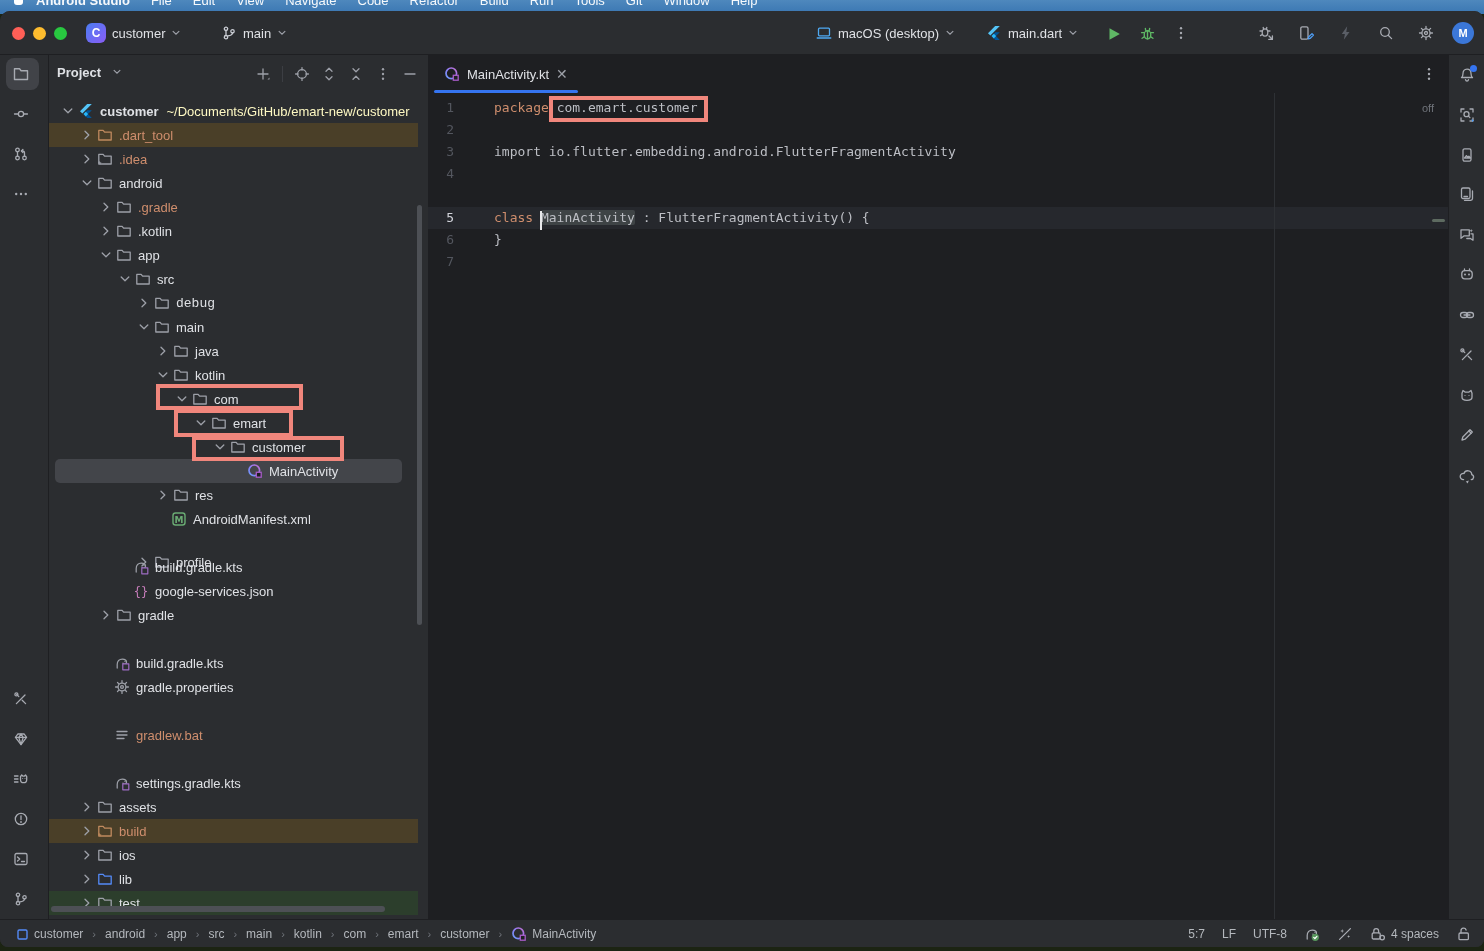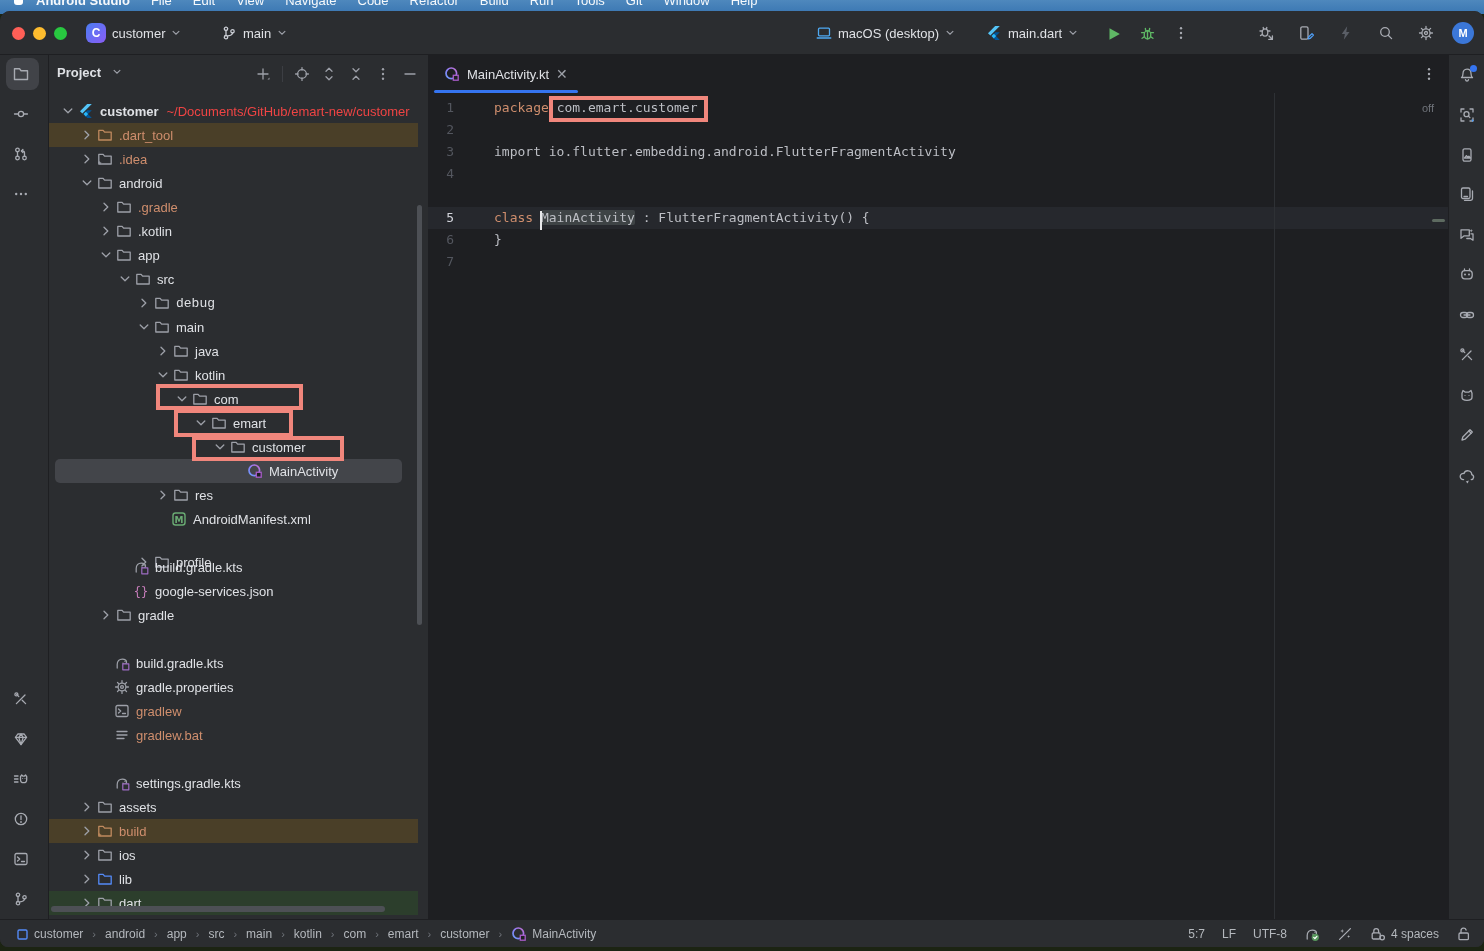--- a/index.html
+++ b/index.html
@@ -39,21 +39,21 @@
   #tree{position:absolute;left:0;top:38px;width:379px;height:826px;}
   .trow{position:absolute;left:0;width:369px;height:24px;font-size:13px;color:#dfe1e5;white-space:nowrap;}
   .trow.bg-brown{background:#4a3f28;}
   .trow.bg-green{background:#2c3e2c;}
   .selbg{position:absolute;left:6px;top:0;width:347px;height:24px;border-radius:5px;background:#43454a;}
   .tchev{position:absolute;top:4px;width:16px;height:16px;color:#9da0a8;}
   .ticon{position:absolute;top:4px;width:16px;height:16px;color:#9da0a8;}
   .tlabel{position:absolute;top:4px;line-height:17px;}
   .tlabel.excluded{color:#cf8e6d;}
   .tlabel.rootname{font-weight:bold;}
-  .tpath{color:#ef4444;margin-left:8px;font-weight:normal;}
+  .tpath{color:#fef9c3;margin-left:8px;font-weight:normal;}
   .vscroll{position:absolute;left:368px;top:150px;width:5px;height:420px;border-radius:3px;background:#4d5055;}
   .hscroll{position:absolute;left:2px;top:851px;width:334px;height:6px;border-radius:3px;background:#4d5055;}
   
   #editor{position:absolute;left:428px;top:0;width:1020px;height:864px;background:#1e1f22;}
   #tabstrip{position:absolute;left:0;top:0;width:1020px;height:38px;}
   #tab1{position:absolute;left:6px;top:0;height:38px;display:flex;align-items:center;gap:7px;padding:0 10px;}
   #tab1 .tab-label{color:#dfe1e5;font-size:13px;}
   #tab1 .tab-close{color:#9da0a8;font-size:14px;line-height:14px;}
   #tab-underline{position:absolute;left:6px;top:35px;height:3px;background:#3574f0;border-radius:2px;}
   #strip-more{position:absolute;left:993px;top:11px;width:16px;height:16px;color:#a8abb2;}
@@ -645,29 +645,20 @@
           <div class="trow" style="top: 582px;">
             <span class="ticon" style="left: 65px;">
               <svg width="16" height="16" viewBox="0 0 16 16" fill="none" stroke="currentColor" stroke-width="1.3" stroke-linecap="round" stroke-linejoin="round">
                 <circle cx="8" cy="8" r="3.9"></circle>
                 <circle cx="8" cy="8" r="1.4"></circle>
                 <path d="M8 1.6v2M8 12.4v2M1.6 8h2M12.4 8h2M3.5 3.5l1.4 1.4M11.1 11.1l1.4 1.4M12.5 3.5l-1.4 1.4M4.9 11.1l-1.4 1.4"></path>
               </svg>
             </span>
             <span class="tlabel" style="left: 87px;">gradle.properties</span>
           </div>
-          <div class="trow" style="top: 606px;">
-            <span class="ticon" style="left: 65px;">
-              <svg width="16" height="16" viewBox="0 0 16 16" fill="none" stroke="currentColor" stroke-width="1.3" stroke-linecap="round" stroke-linejoin="round">
-                <rect x="2" y="2.5" width="12" height="11" rx="1.5"></rect>
-                <path d="M4.5 6l2.2 2-2.2 2M8.5 10.5h3"></path>
-              </svg>
-            </span>
-            <span class="tlabel excluded" style="left: 87px;">gradlew</span>
-          </div>
           <div class="trow" style="top: 630px;">
             <span class="ticon" style="left: 65px;">
               <svg width="16" height="16" viewBox="0 0 16 16" fill="none" stroke="currentColor" stroke-width="1.3" stroke-linecap="round" stroke-linejoin="round">
                 <path d="M3 4.5h10M3 8h10M3 11.5h7"></path>
               </svg>
             </span>
             <span class="tlabel excluded" style="left: 87px;">gradlew.bat</span>
           </div>
           <div class="trow" style="top: 678px; text-align: center;">
             <span class="ticon" style="left: 65px;">
@@ -736,21 +727,21 @@
             <span class="tchev" style="left: 30px;">
               <svg width="16" height="16" viewBox="0 0 16 16" fill="none" stroke="currentColor" stroke-width="1.3" stroke-linecap="round" stroke-linejoin="round">
                 <path d="M6 4.2L9.8 8 6 11.8"></path>
               </svg>
             </span>
             <span class="ticon" style="left: 48px;">
               <svg width="16" height="16" viewBox="0 0 16 16" fill="none" stroke="currentColor" stroke-width="1.3" stroke-linecap="round" stroke-linejoin="round">
                 <path d="M1.8 13V3.4h4.3l1.5 1.8h6.6V13z"></path>
               </svg>
             </span>
-            <span class="tlabel" style="left: 70px;">dart</span>
+            <span class="tlabel" style="left: 70px;">test</span>
           </div>
         </div>
       <div class="vscroll"></div>
       <div class="hscroll"></div>
     </div>
 
     <div id="editor">
       <div id="tabstrip">
         <div id="tab1">
           <span>

